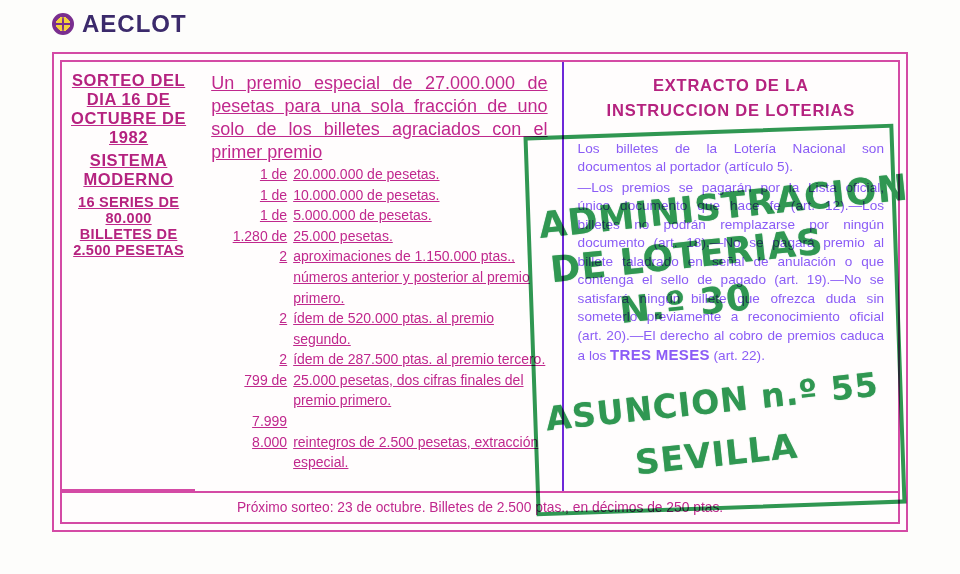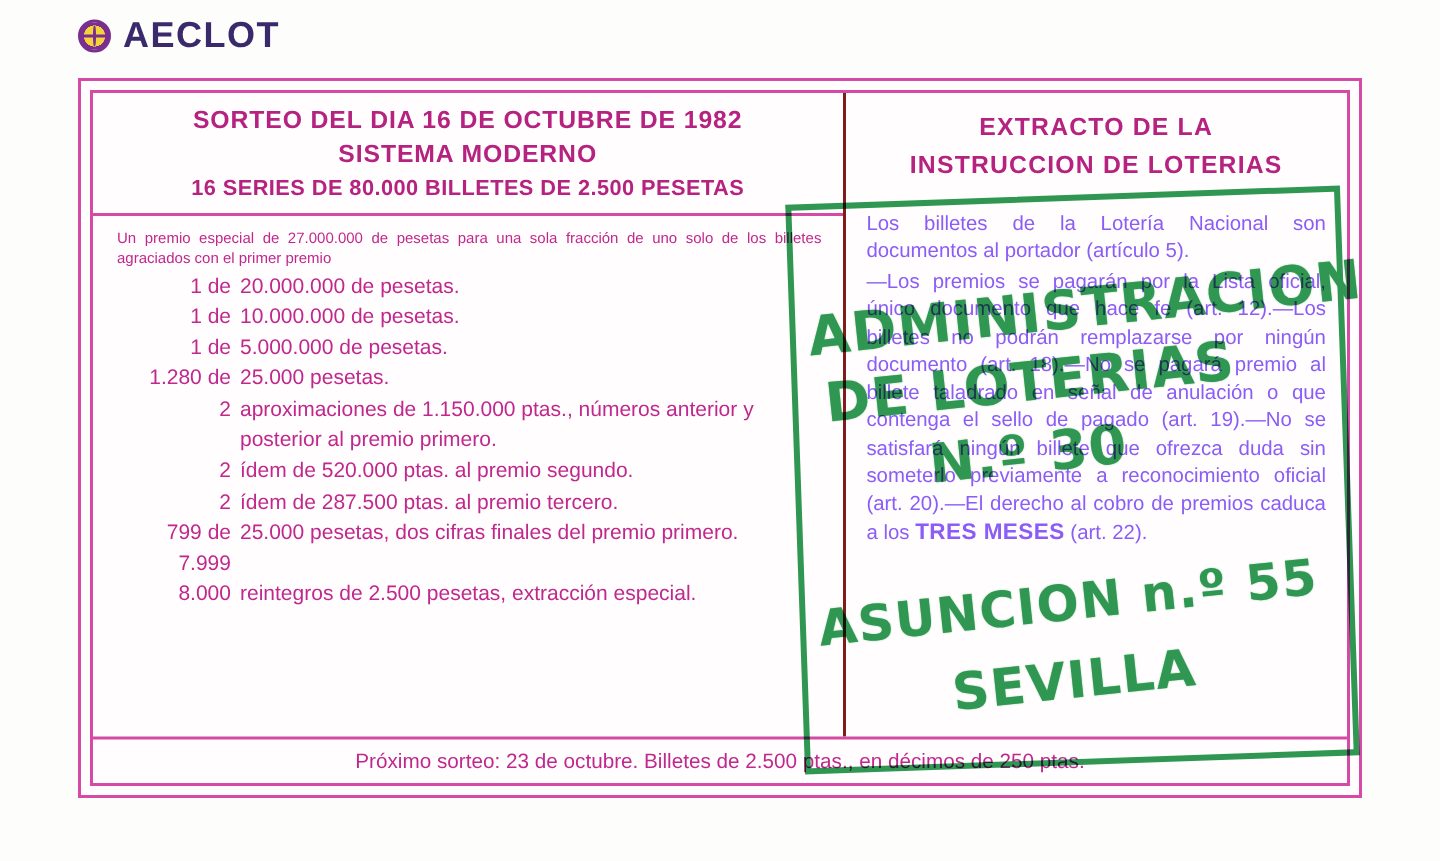--- a/index.html
+++ b/index.html
@@ -84,24 +84,25 @@
     display: flex;
     flex-direction: column;
   }
   .columns {
     display: flex;
     flex: 1 1 auto;
     min-height: 0;
   }
   .col-left {
     width: 60%;
-    border-right: 2px solid #7f1d1d;
-    box-sizing: border-box;
-    display: flex;
-    flex-direction: column;
+    border-right: 2px solid #6d28d9;
+    box-sizing: border-box;
+    display: flex;
+    flex-direction: row;
+    text-decoration: underline;
   }
   .col-right {
     width: 40%;
     box-sizing: border-box;
     display: flex;
     flex-direction: column;
   }
 
   
   .head-left {
@@ -143,21 +144,21 @@
     color: #b5227f;
   }
   .head-right .r2 { margin-top: 6px; text-align: center; }
 
   
   .body-left {
     padding: 10px 14px 4px 16px;
     flex: 1 1 auto;
   }
   .special {
-    font-size: 10px;
+    font-size: 18px;
     line-height: 1.28;
     color: #c0288d;
     text-align: justify;
   }
   .resumen {
     text-align: center;
     font-size: 14.5px;
     font-weight: bold;
     letter-spacing: 0.4px;
     margin: 9px 0 7px 0;

